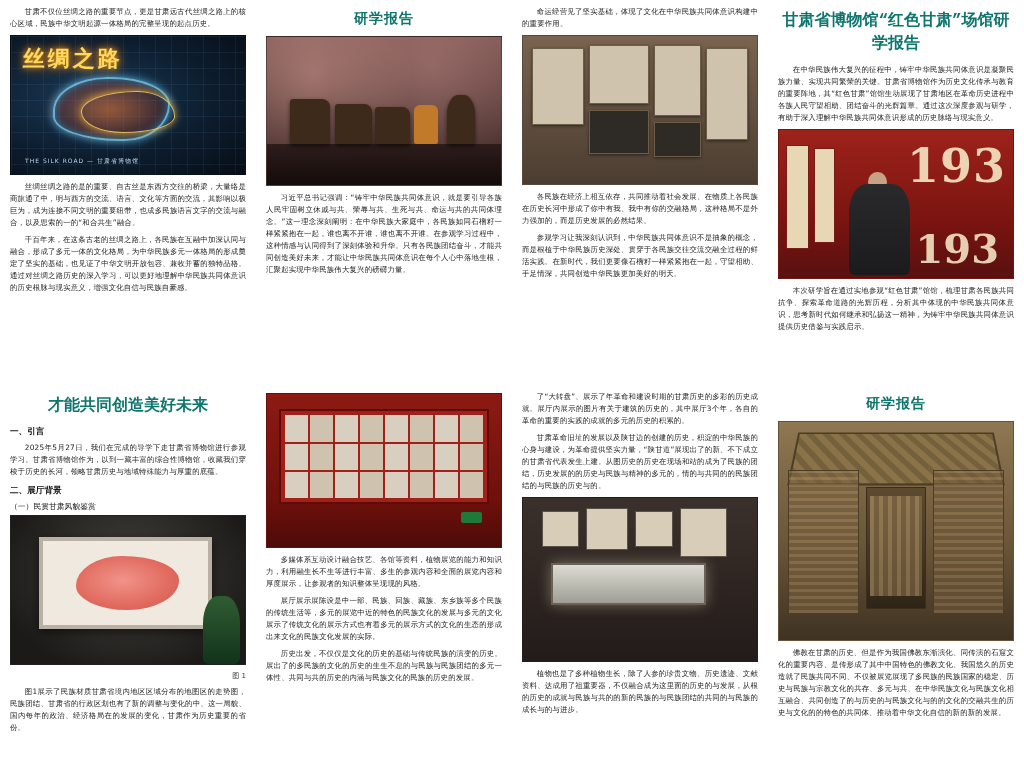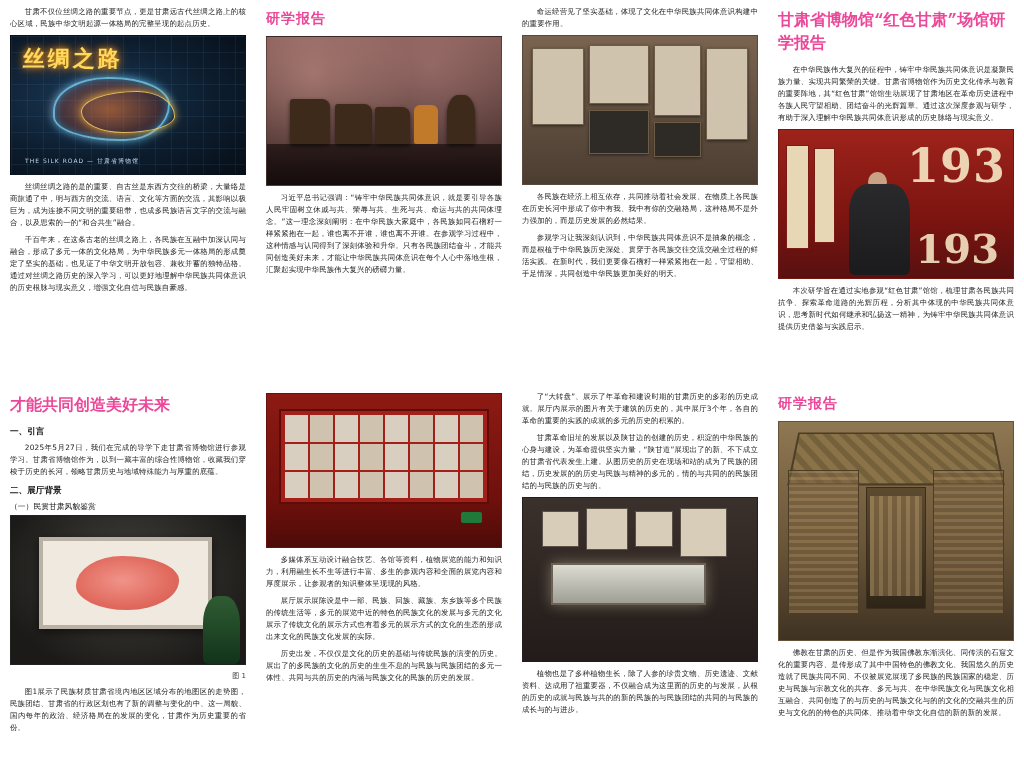--- a/index.html
+++ b/index.html
@@ -19,24 +19,24 @@
     grid-template-columns: 1fr 1fr 1fr 1fr;
     grid-template-rows: 385px 382px;
     column-gap: 0px;
   }
   .cell {
     position: relative;
     padding: 6px 10px 4px 10px;
     overflow: hidden;
   }
   .doc-title {
-    text-align: left;
+    text-align: center;
     font-size: 14px;
     font-weight: bold;
-    color: #ec4899;
+    color: #0f766e;
     margin: 4px 0 8px 0;
     letter-spacing: 1px;
     font-family: "DejaVu Serif", "Liberation Serif", serif;
   }
   .doc-title.small {
     font-size: 16px;
     line-height: 1.45;
     letter-spacing: 0;
     font-family: Liberation Mono, monospace;
   }

